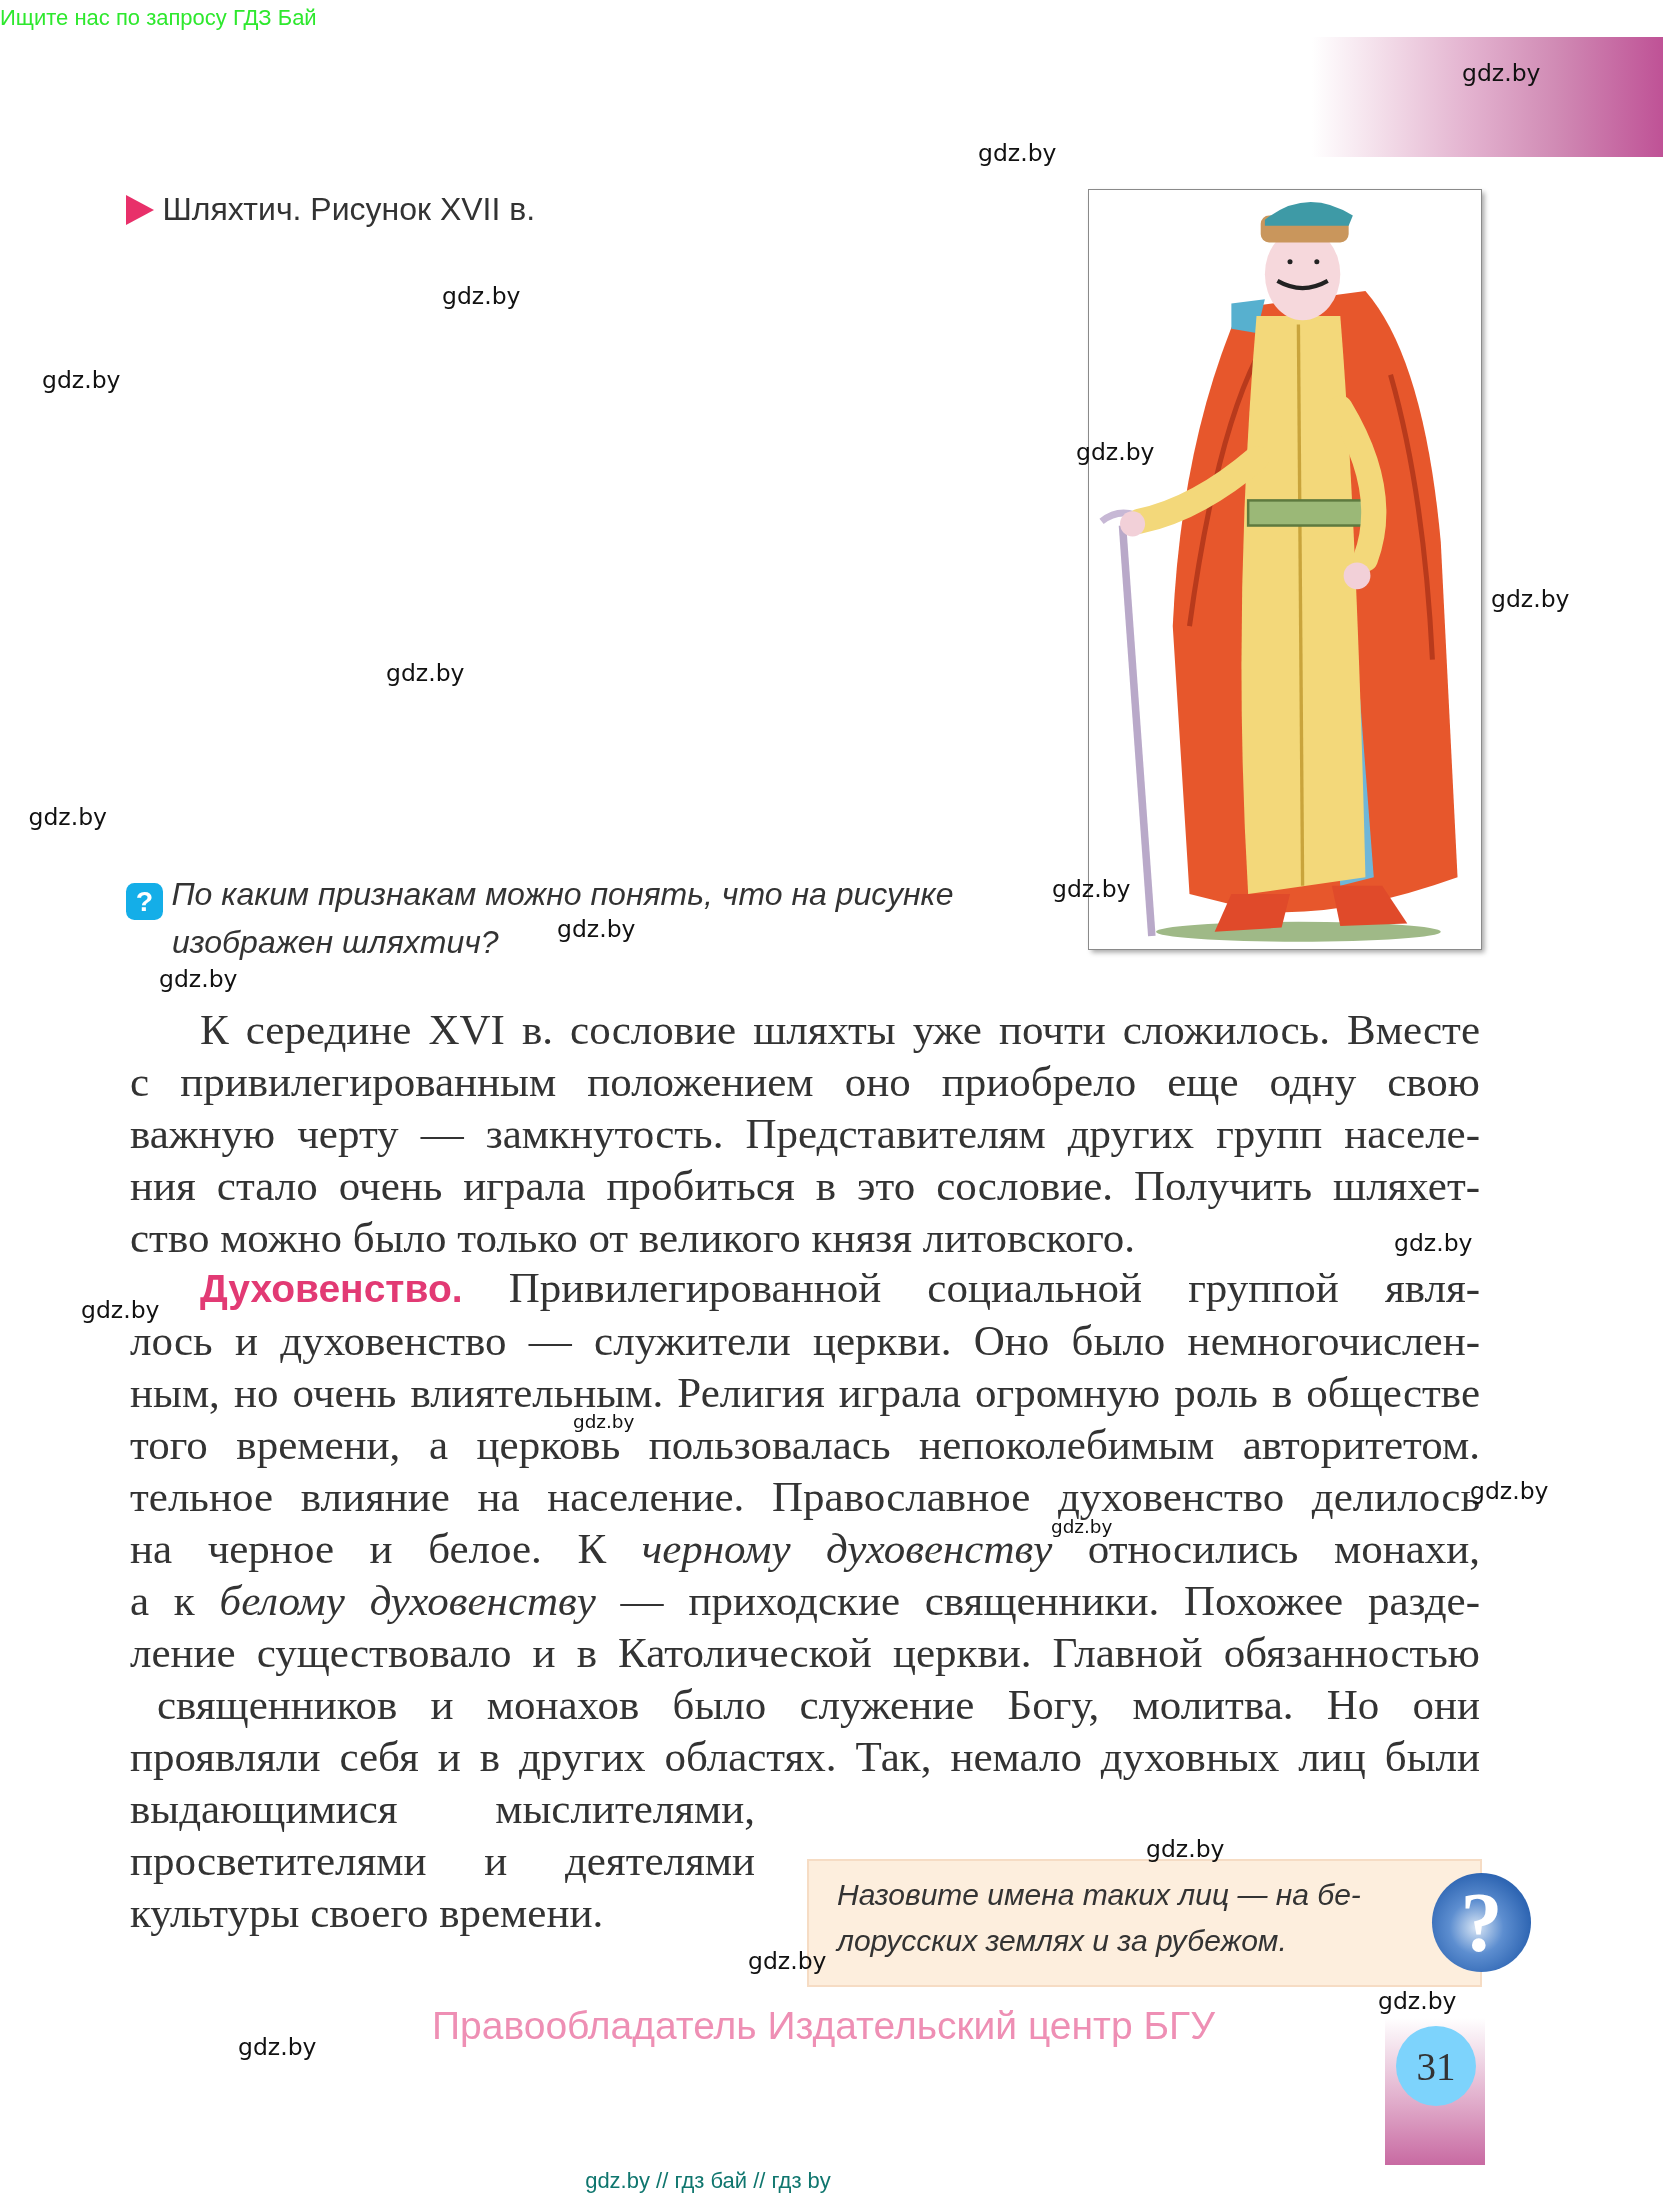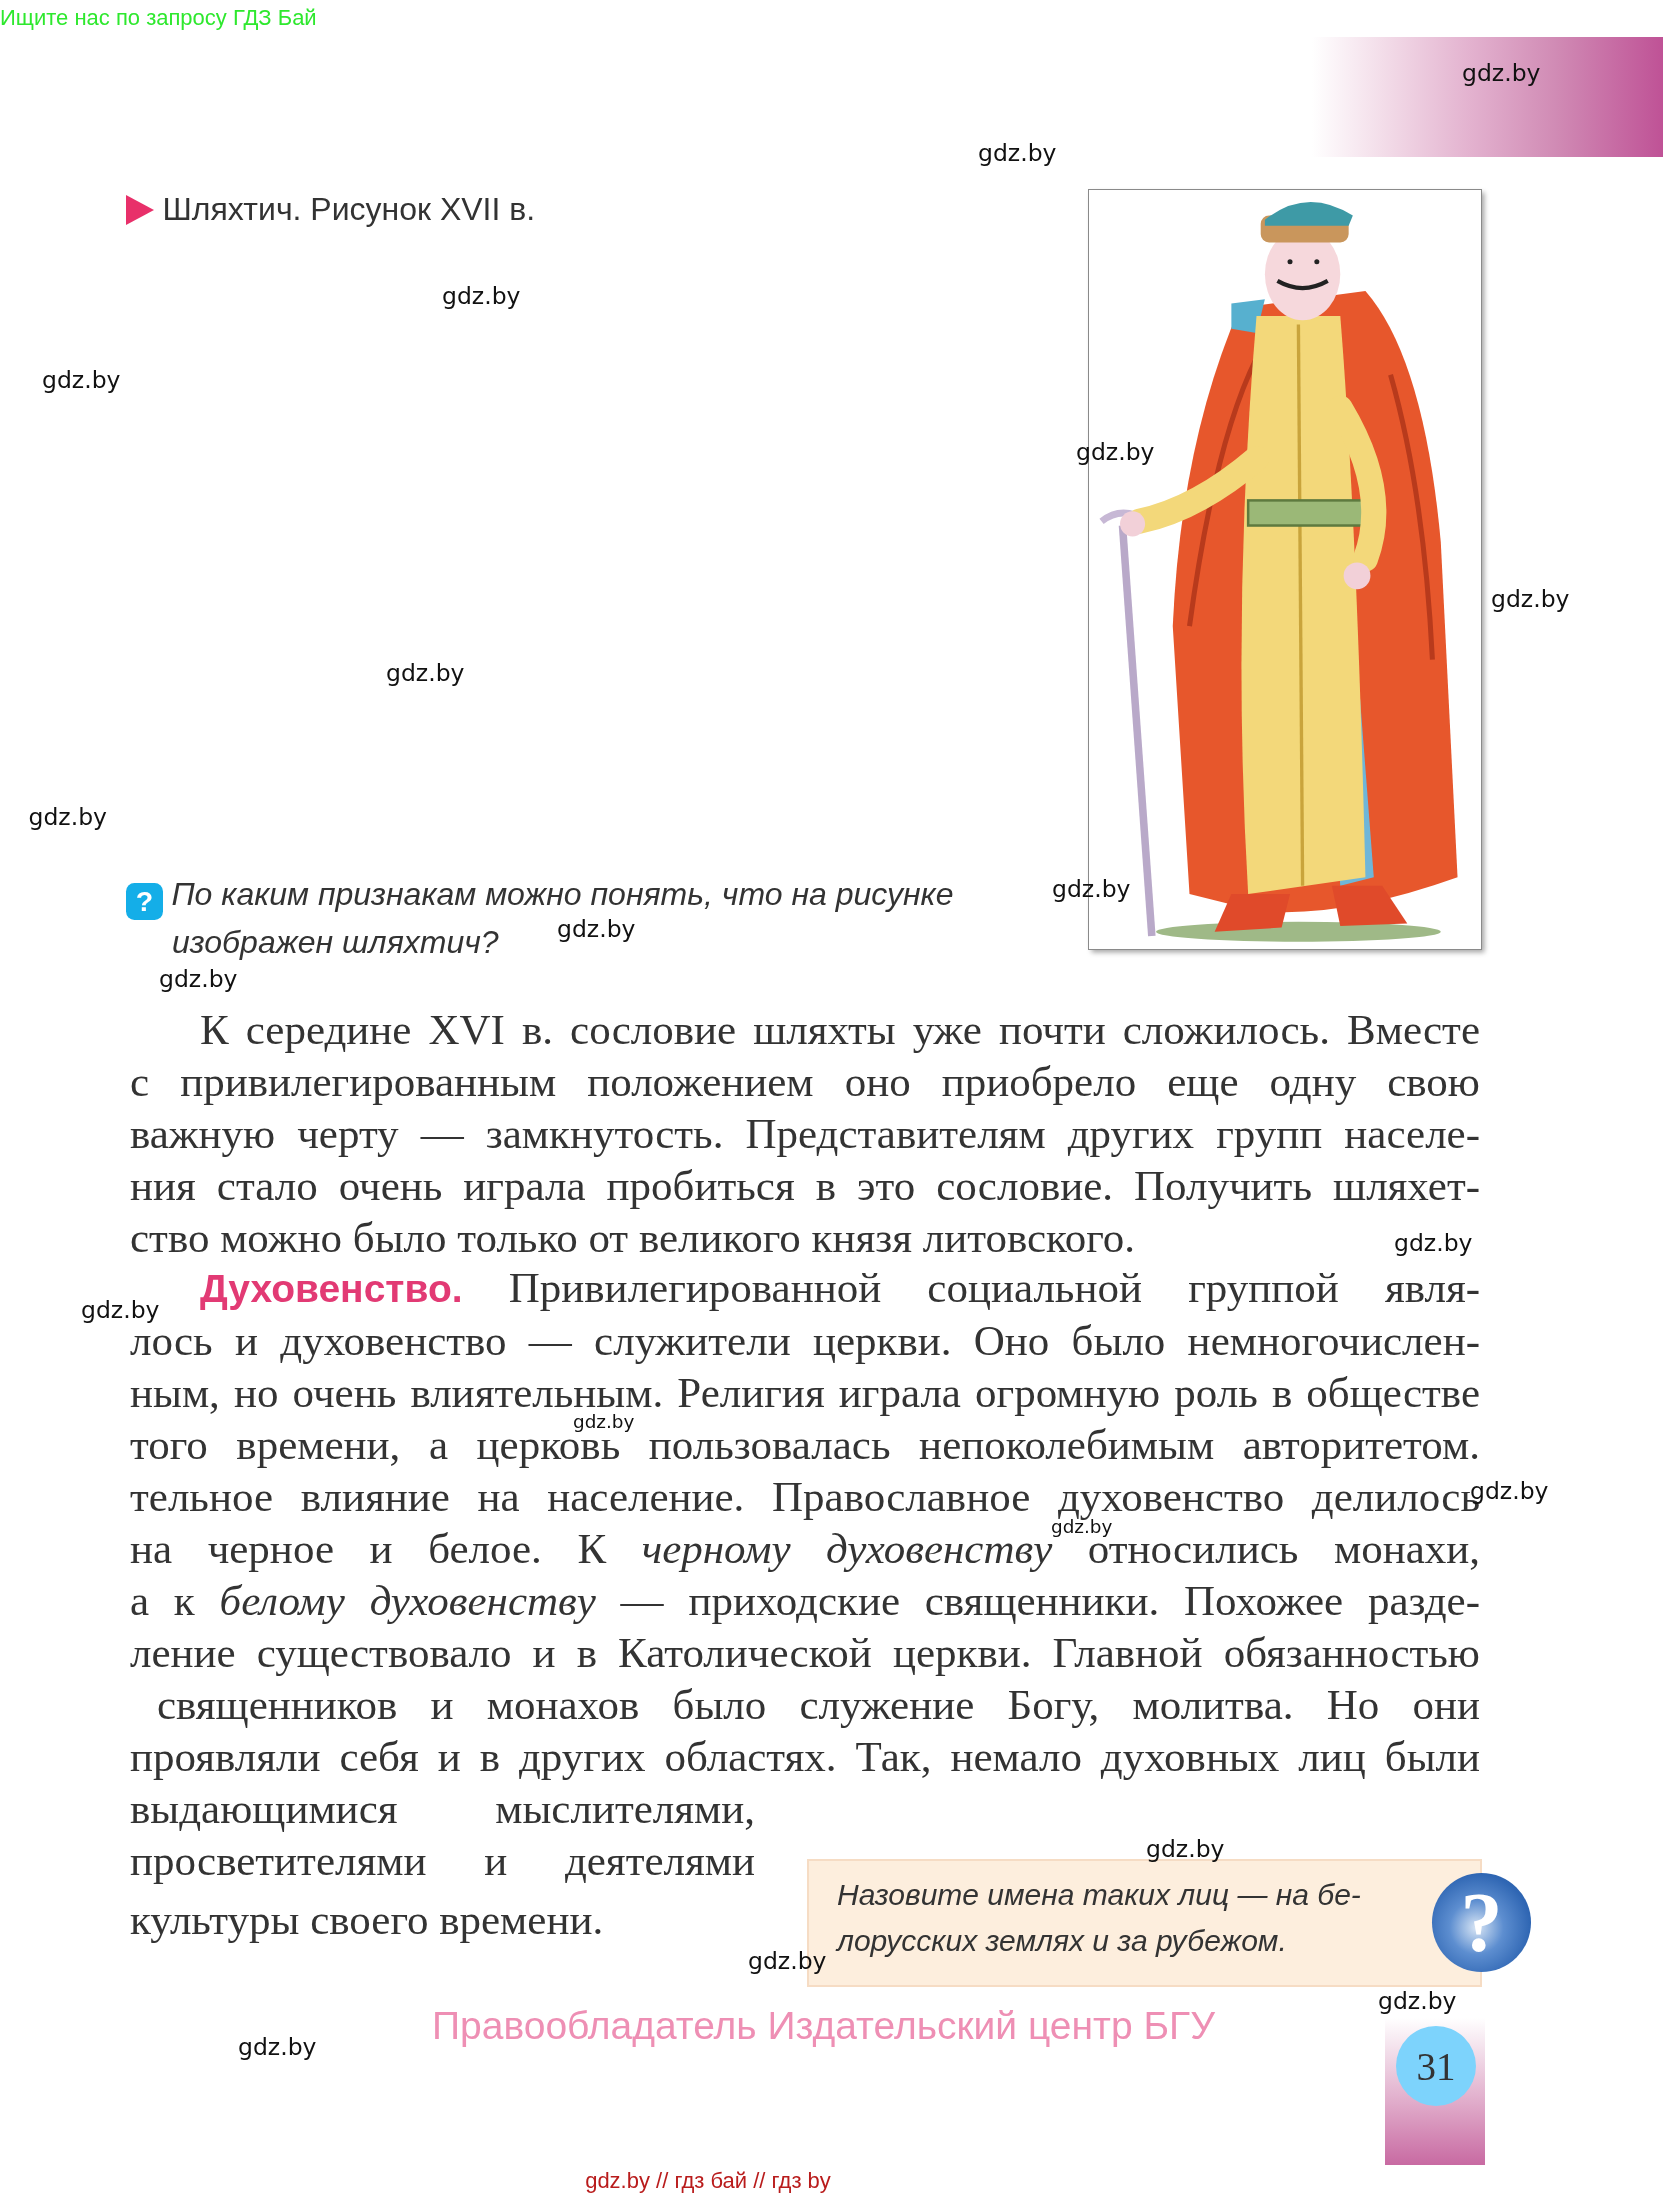--- a/index.html
+++ b/index.html
@@ -19,21 +19,21 @@
     .body-text { left: 130px; width: 1350px; font-family: "Liberation Serif", serif; font-size: 43px; line-height: 52px; color: #333; text-align: justify; }
     .heading-inline { font-family: "Liberation Sans", sans-serif; font-weight: bold; color: #e23a74; font-size: 39px; }
     .body-text i { font-style: italic; }
     .qbox { left: 807px; top: 1859px; width: 675px; height: 128px; background: #fdeedd; border: 2.5px solid #f6dcc4; box-sizing: border-box; }
     .qbox-text { left: 837px; top: 1872px; width: 545px; font-style: italic; font-size: 30px; line-height: 46px; color: #333; font-family: "Liberation Sans", sans-serif; }
     .qcircle { left: 1432px; top: 1873px; width: 99px; height: 99px; border-radius: 50%; background: radial-gradient(circle at 45% 55%, #d9e6f5 0%, #5d8ed0 35%, #2f66b3 70%, #285aa2 100%); color: #fff; font-size: 84px; font-weight: bold; display: flex; align-items: center; justify-content: center; font-family: "Liberation Serif", serif; }
     .copyright { left: 0; width: 1664px; top: 2004px; text-align: center; padding-right: 0; }
     .copyright span { display: inline-block; margin-left: -17px; color: #ee8fb4; font-size: 39px; font-family: "Liberation Sans", sans-serif; }
     .pagetab { left: 1385px; top: 2018px; width: 100px; height: 147px; background: linear-gradient(to bottom, #ffffff 0%, #f1dbe8 25%, #dfa8c8 60%, #c86aa2 100%); }
     .pagecircle { left: 1396px; top: 2026px; width: 80px; height: 80px; border-radius: 50%; background: #7dd3fc; display: flex; align-items: center; justify-content: center; font-family: "Liberation Serif", serif; font-size: 39px; color: #333; }
-    .footer { left: 0; width: 1416px; top: 2168px; text-align: center; color: #b91c1c; font-size: 22px; font-family: "Liberation Sans", sans-serif; }
+    .footer { left: 0; width: 1416px; top: 2168px; text-align: center; color: #0f766e; font-size: 22px; font-family: "Liberation Sans", sans-serif; }
   </style>
 </head>
 <body>
 
 <div class="abs top-banner">Ищите нас по запросу ГДЗ Бай</div>
 
 <div class="abs corner-band"></div>
 
 <div class="abs caption">
   <span class="tri"></span>
@@ -108,21 +108,21 @@
     <span>на черное и белое. К </span><i>черному духовенству</i><span> относились монахи,</span>
   </div>
   <div style="text-align-last: justify;">
     <span>а к </span><i>белому духовенству</i><span> — приходские священники. Похожее разде-</span>
   </div>
   <div style="text-align-last: justify;">ление существовало и в Католической церкви. Главной обязанностью</div>
   <div style="text-align-last: justify; margin-left: 27px;">священников и монахов было служение Богу, молитва. Но они</div>
   <div style="text-align-last: justify;">проявляли себя и в других областях. Так, немало духовных лиц были</div>
   <div style="width:625px; text-align-last: justify;">выдающимися мыслителями,</div>
   <div style="width:625px; text-align-last: justify;">просветителями и деятелями</div>
-  <div style="width:625px; text-align-last: left; margin-top: 7px;">культуры своего времени.</div>
+  <div style="width:625px; text-align-last: left;">культуры своего времени.</div>
 </div>
 
 <div class="abs qbox"></div>
 <div class="abs qbox-text">
   <div>Назовите имена таких лиц — на бе-</div>
   <div>лорусских землях и за рубежом.</div>
 </div>
 <div class="abs qcircle">?</div>
 
 <div class="abs copyright">

